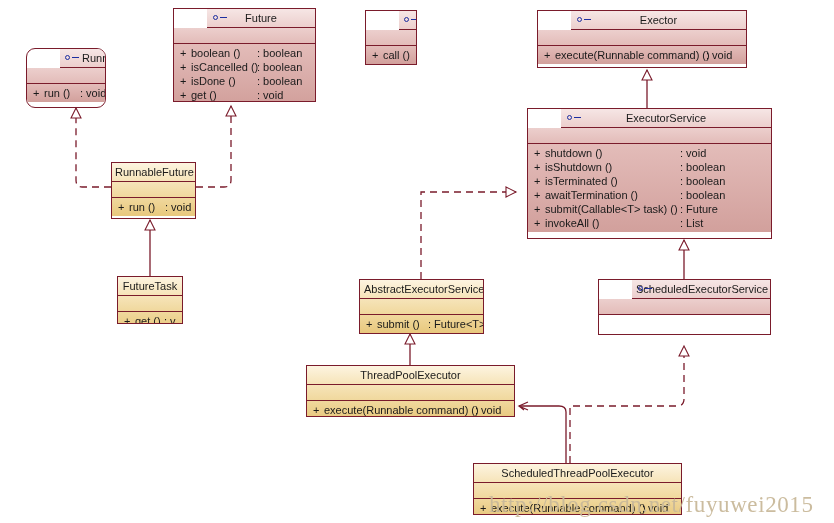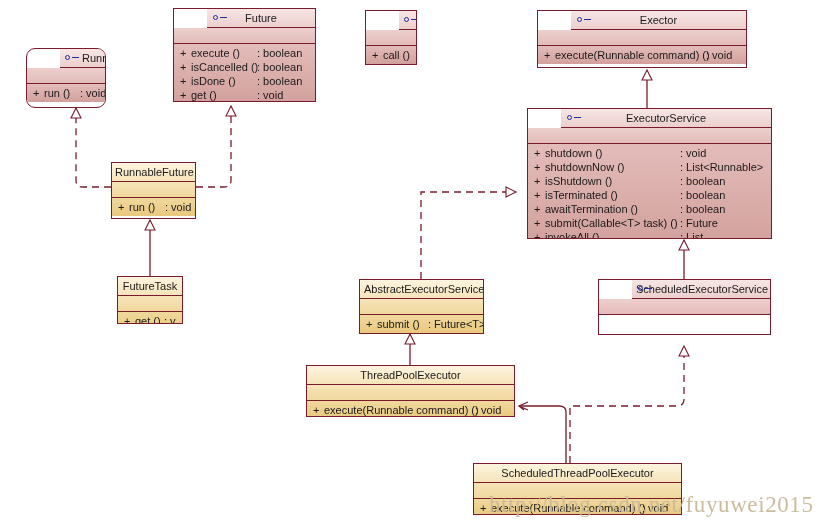--- a/index.html
+++ b/index.html
@@ -207,21 +207,21 @@
     <div class="row title-row">
       <span class="iface-icon">
         <span class="ring"></span>
           <span class="stem"></span>
       </span>
       <span>Future</span>
     </div>
     <div class="row attr-row"></div>
     <div class="row ops">
       <div class="op">
-        <span class="vis">+</span><span class="sig">execute ()</span>
+        <span class="vis">+</span><span class="sig">boolean ()</span>
         <span class="typ" style="left:83px;">: boolean</span>
       </div>
       <div class="op">
         <span class="vis">+</span><span class="sig">isCancelled ()</span>
         <span class="typ" style="left:83px;">: boolean</span>
       </div>
       <div class="op">
         <span class="vis">+</span><span class="sig">isDone ()</span>
         <span class="typ" style="left:83px;">: boolean</span>
       </div>
@@ -274,24 +274,20 @@
       </span>
       <span>ExecutorService</span>
     </div>
     <div class="row attr-row"></div>
     <div class="row ops">
       <div class="op">
         <span class="vis">+</span><span class="sig">shutdown ()</span>
         <span class="typ" style="left:152px;">: void</span>
       </div>
       <div class="op">
-        <span class="vis">+</span><span class="sig">shutdownNow ()</span>
-        <span class="typ" style="left:152px;">: List&lt;Runnable&gt;</span>
-      </div>
-      <div class="op">
         <span class="vis">+</span><span class="sig">isShutdown ()</span>
         <span class="typ" style="left:152px;">: boolean</span>
       </div>
       <div class="op">
         <span class="vis">+</span><span class="sig">isTerminated ()</span>
         <span class="typ" style="left:152px;">: boolean</span>
       </div>
       <div class="op">
         <span class="vis">+</span><span class="sig">awaitTermination ()</span>
         <span class="typ" style="left:152px;">: boolean</span>

